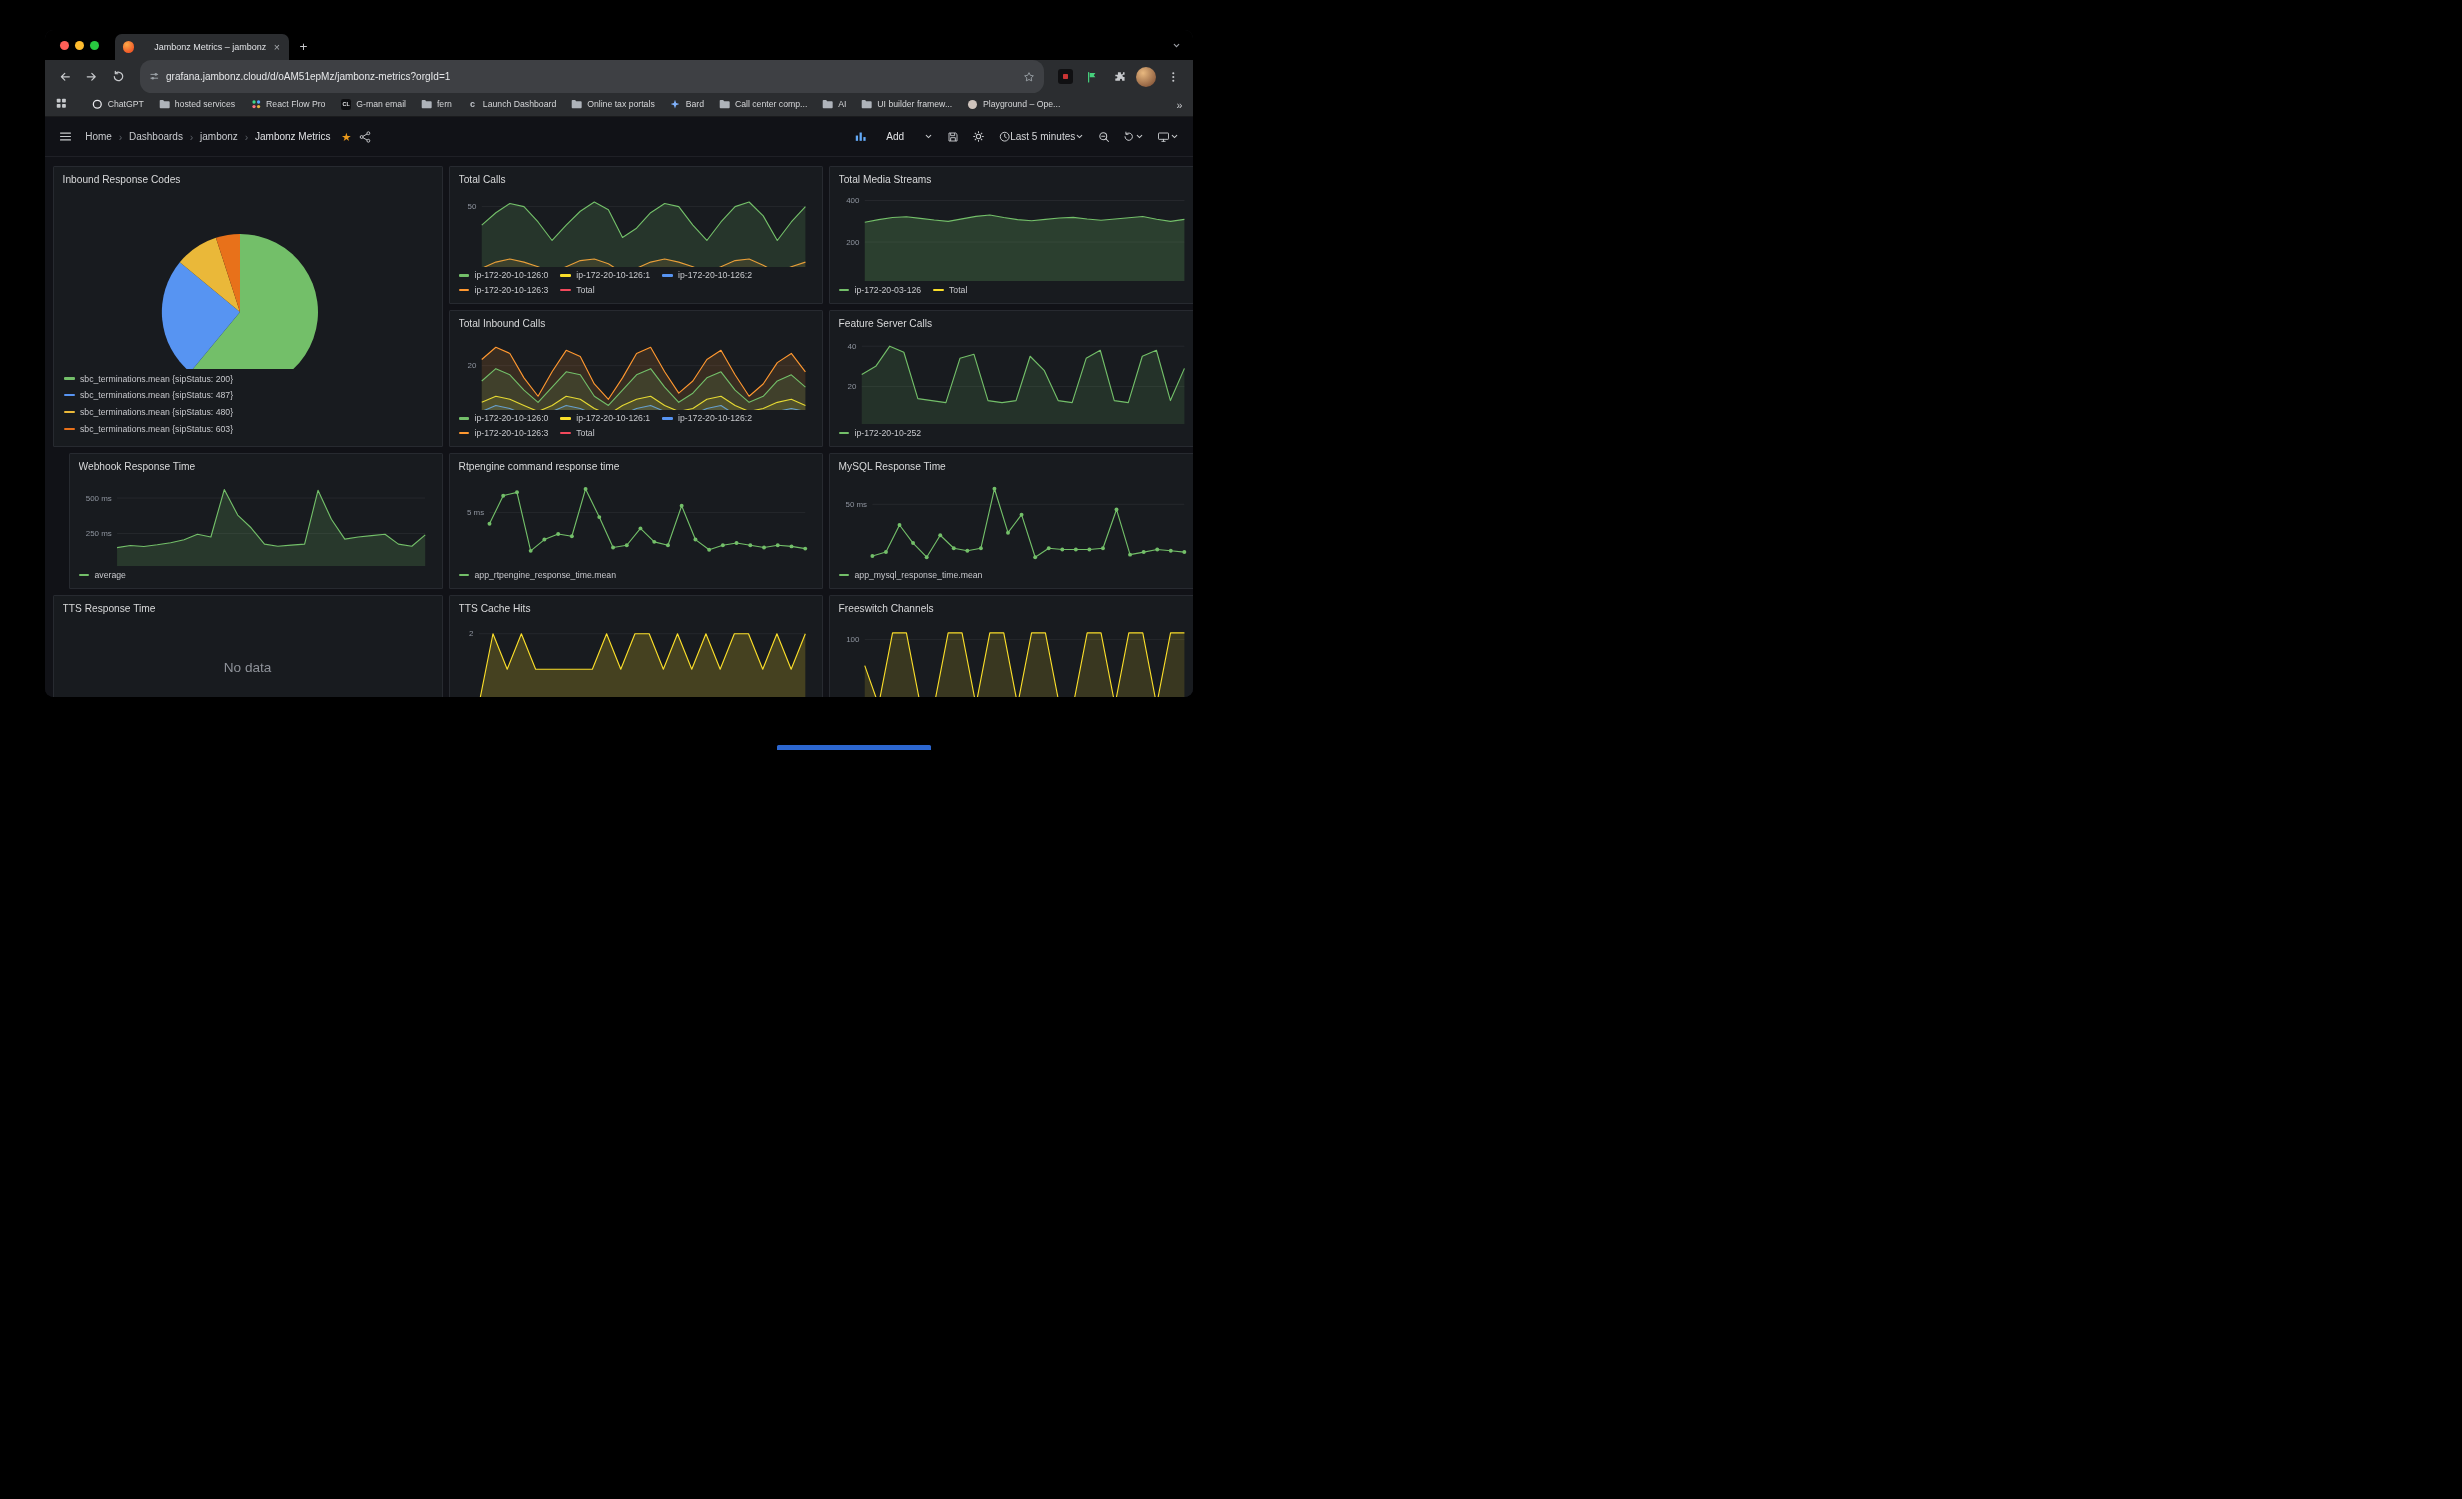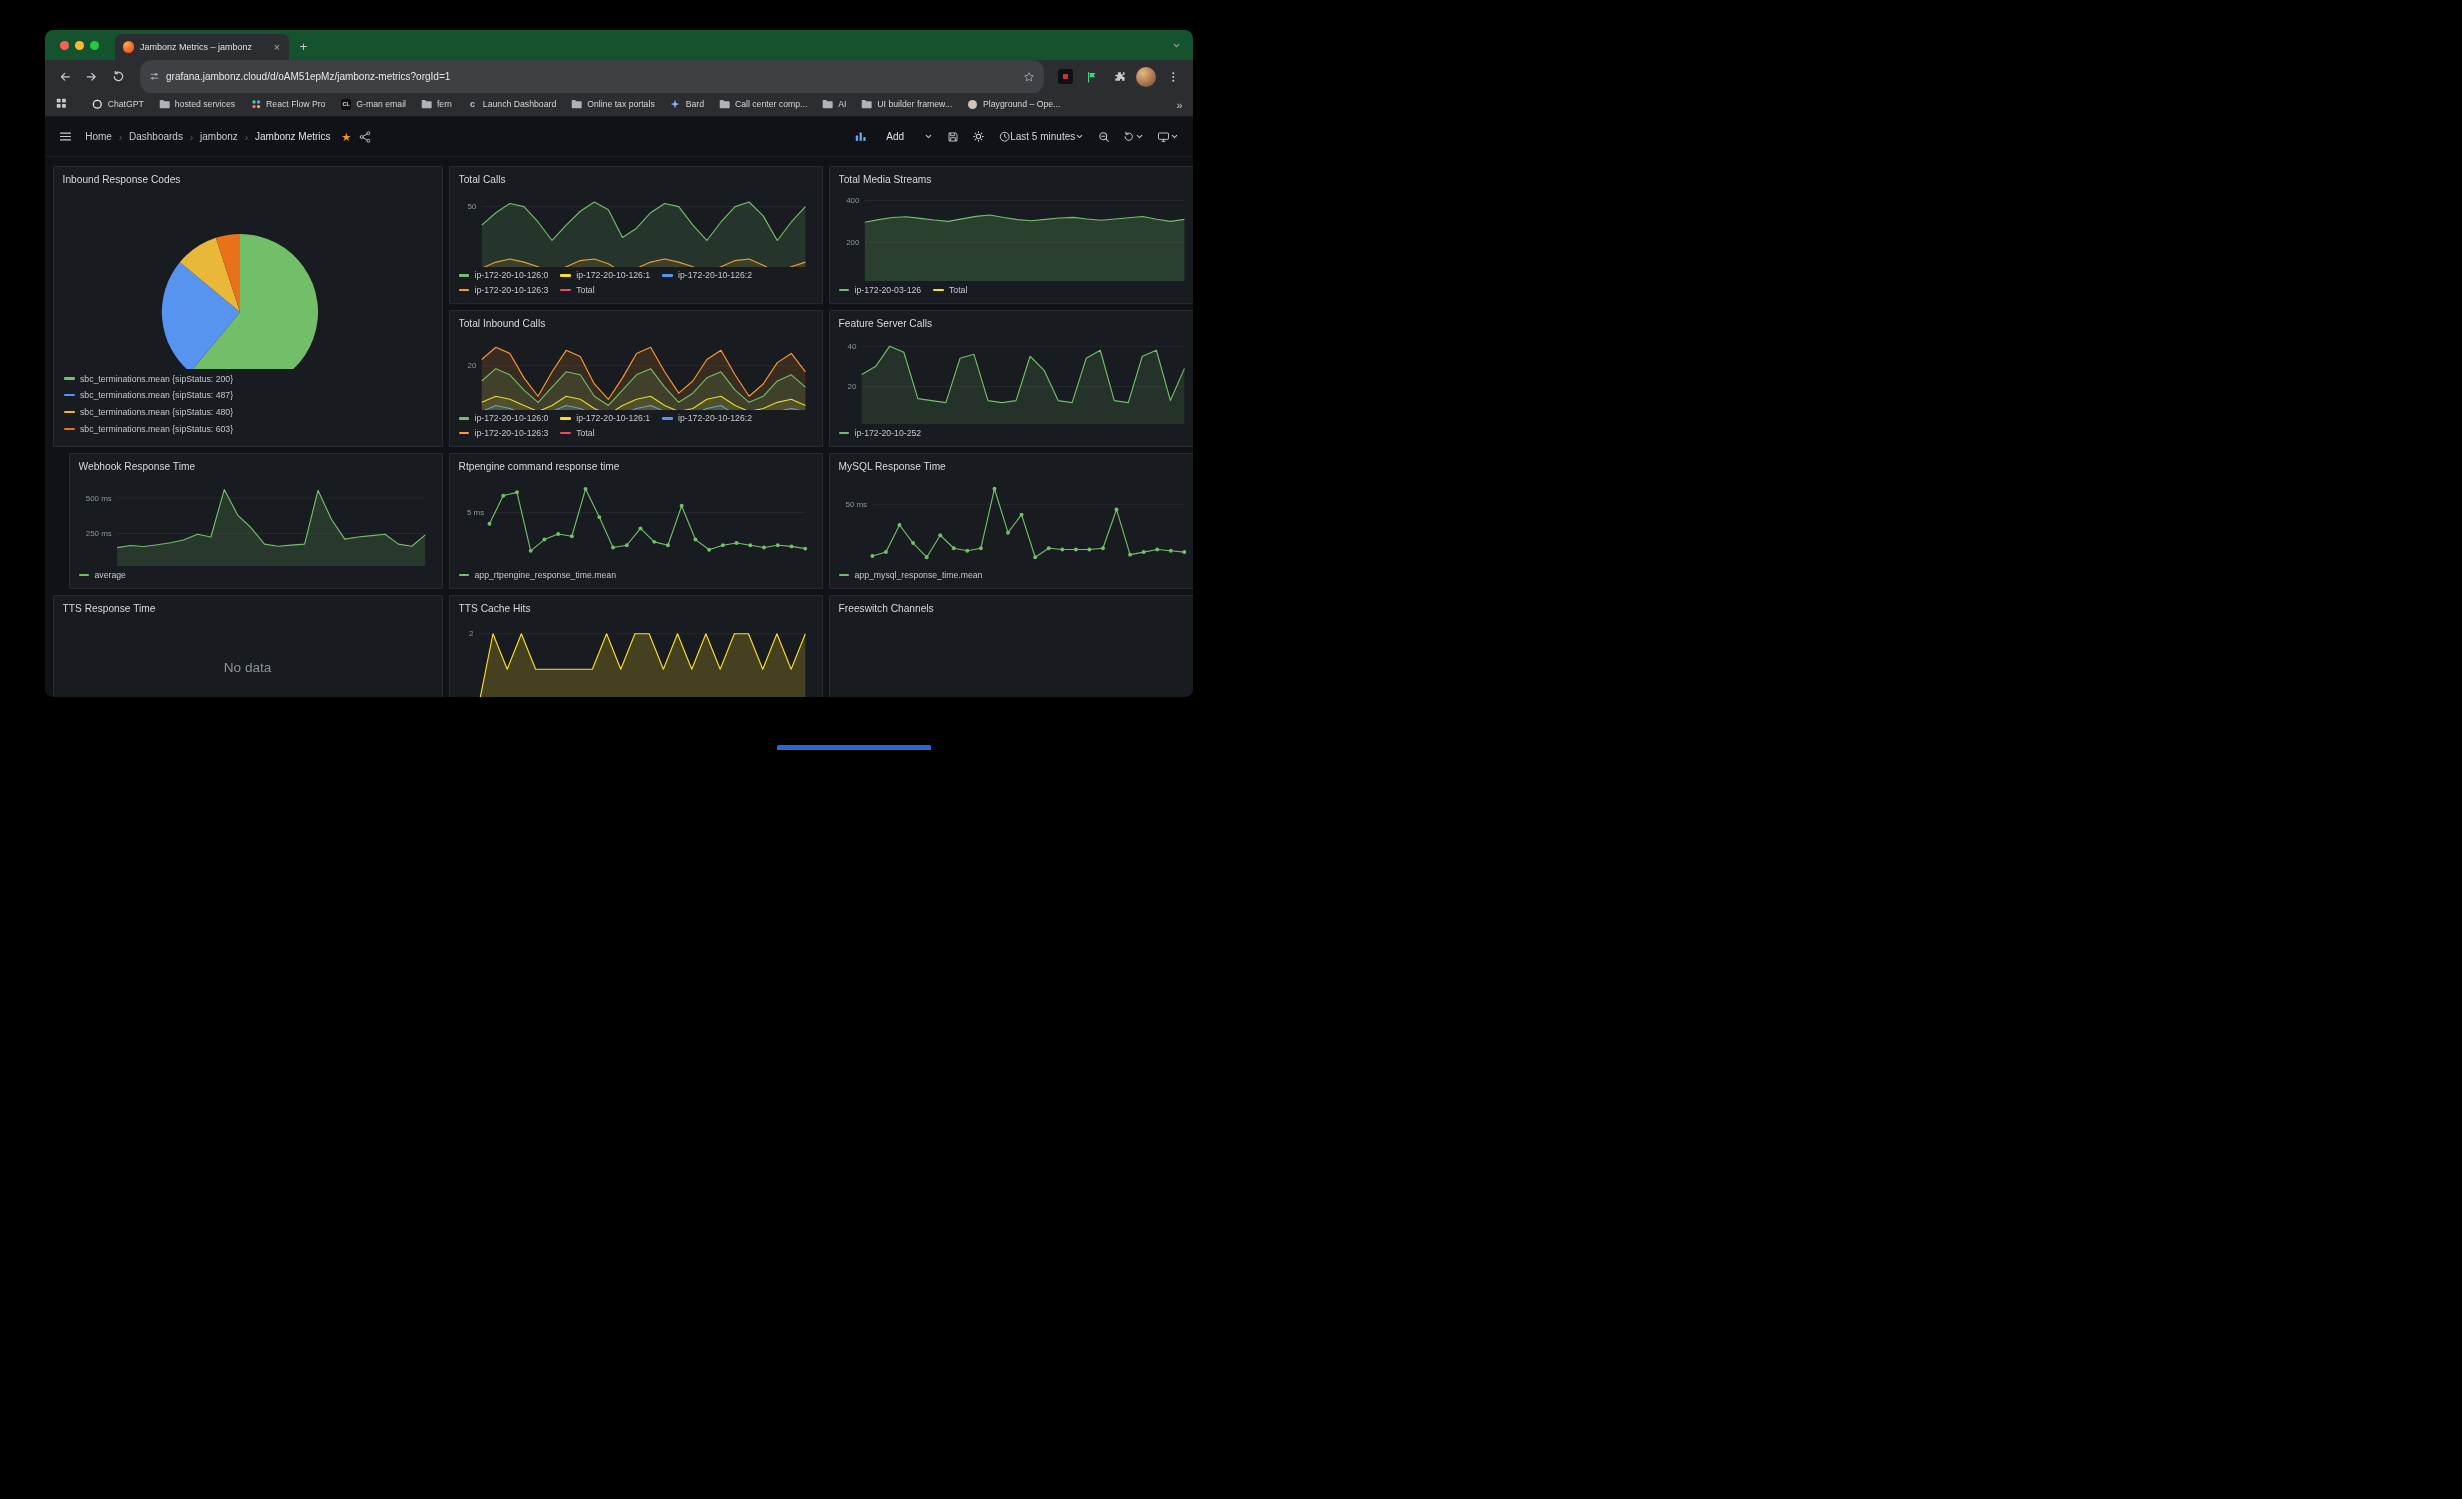--- a/index.html
+++ b/index.html
@@ -7,21 +7,21 @@
        font-family:"Liberation Sans","DejaVu Sans",sans-serif;
        -webkit-font-smoothing:antialiased;}
   .screen{position:relative;width:1231px;height:750px;background:#000;}
   .bg-sliver{position:absolute;left:777px;bottom:0;width:154px;height:5.3px;background:#2E6BD8;border-radius:1.5px 1.5px 0 0;}
 
   
   .window{position:absolute;left:45px;top:30px;width:1148px;height:667px;border-radius:8.3px;
           overflow:hidden;background:#111217;box-shadow:0 13.6px 45px rgba(0,0,0,.8);}
 
   
-  .tabstrip{height:30px;background:#14532d;display:flex;align-items:flex-end;position:relative;}
+  .tabstrip{height:30px;background:#000000;display:flex;align-items:flex-end;position:relative;text-align:right;}
   .lights{position:absolute;left:15px;top:0;height:30px;display:flex;align-items:center;gap:6px;}
   .light{width:9px;height:9px;border-radius:50%;display:inline-block;}
   .light.red{background:var(--traffic-red);}
   .light.yellow{background:var(--traffic-yellow);}
   .light.green{background:var(--traffic-green);}
   .tab{margin-left:70px;width:174px;height:26px;background:#2B2D30;border-radius:6.8px 6.8px 0 0;
        display:flex;align-items:center;padding:0 7.6px;box-sizing:border-box;gap:6px;}
   .favicon{width:11.4px;height:11.4px;border-radius:50%;flex:none;
            background:radial-gradient(circle at 35% 30%,#FCA948,#F05A28 72%);}
   .tab-title{font-size:9px;color:#DFE1E4;white-space:nowrap;overflow:hidden;flex:1;}
@@ -687,18 +687,31 @@
               <text class="ax" x="224.26" y="129" text-anchor="middle">16:13:00</text>
               <text class="ax" x="312.615" y="129" text-anchor="middle">16:14:00</text>
               <text class="ax" x="400.96999999999997" y="129" text-anchor="middle">16:15:00</text>
               <path d="M26.0,116.0L44.7,22.1L63.5,69.0L82.2,22.1L101.0,69.0L119.7,69.0L138.4,69.0L157.2,69.0L175.9,69.0L194.7,22.1L213.4,69.0L232.1,22.1L250.9,22.1L269.6,69.0L288.3,22.1L307.1,69.0L325.8,22.1L344.6,69.0L363.3,22.1L382.0,22.1L400.8,69.0L419.5,22.1L438.3,69.0L457.0,22.1L457,116L26,116Z" fill="#FADE2A" fill-opacity="0.2"></path>
               <path d="M26.0,116.0L44.7,22.1L63.5,69.0L82.2,22.1L101.0,69.0L119.7,69.0L138.4,69.0L157.2,69.0L175.9,69.0L194.7,22.1L213.4,69.0L232.1,22.1L250.9,22.1L269.6,69.0L288.3,22.1L307.1,69.0L325.8,22.1L344.6,69.0L363.3,22.1L382.0,22.1L400.8,69.0L419.5,22.1L438.3,69.0L457.0,22.1" fill="none" stroke="#FADE2A" stroke-width="1.5" stroke-linejoin="round"></path>
             </svg></div>
       </div>
 
       <div class="panel p-fsw">
         <div class="panel-title">Freeswitch Channels</div>
+        <div class="chart"><svg width="353" height="100" viewBox="0 0 466 132">
+              <line x1="34" y1="116" x2="456" y2="116" stroke="rgba(204,204,220,0.10)"></line>
+              <text class="ax" x="27" y="119.5" text-anchor="end">0</text>
+              <line x1="34" y1="29.599999999999994" x2="456" y2="29.599999999999994" stroke="rgba(204,204,220,0.10)"></line>
+              <text class="ax" x="27" y="33.099999999999994" text-anchor="end">100</text>
+              <text class="ax" x="55.1" y="129" text-anchor="middle">16:11:00</text>
+              <text class="ax" x="141.61" y="129" text-anchor="middle">16:12:00</text>
+              <text class="ax" x="228.11999999999998" y="129" text-anchor="middle">16:13:00</text>
+              <text class="ax" x="314.63" y="129" text-anchor="middle">16:14:00</text>
+              <text class="ax" x="401.14" y="129" text-anchor="middle">16:15:00</text>
+              <path d="M34.0,64.2L52.3,116.0L70.7,21.0L89.0,21.0L107.4,116.0L125.7,116.0L144.1,21.0L162.4,21.0L180.8,116.0L199.1,21.0L217.5,21.0L235.8,116.0L254.2,21.0L272.5,21.0L290.9,116.0L309.2,116.0L327.6,21.0L345.9,21.0L364.3,116.0L382.6,21.0L401.0,21.0L419.3,116.0L437.7,21.0L456.0,21.0L456,116L34,116Z" fill="#FADE2A" fill-opacity="0.15"></path>
+              <path d="M34.0,64.2L52.3,116.0L70.7,21.0L89.0,21.0L107.4,116.0L125.7,116.0L144.1,21.0L162.4,21.0L180.8,116.0L199.1,21.0L217.5,21.0L235.8,116.0L254.2,21.0L272.5,21.0L290.9,116.0L309.2,116.0L327.6,21.0L345.9,21.0L364.3,116.0L382.6,21.0L401.0,21.0L419.3,116.0L437.7,21.0L456.0,21.0" fill="none" stroke="#FADE2A" stroke-width="1.5" stroke-linejoin="round"></path>
+            </svg></div>
       </div>
 
     </div>
   </div>
 </div>
 
 
 </body></html>

